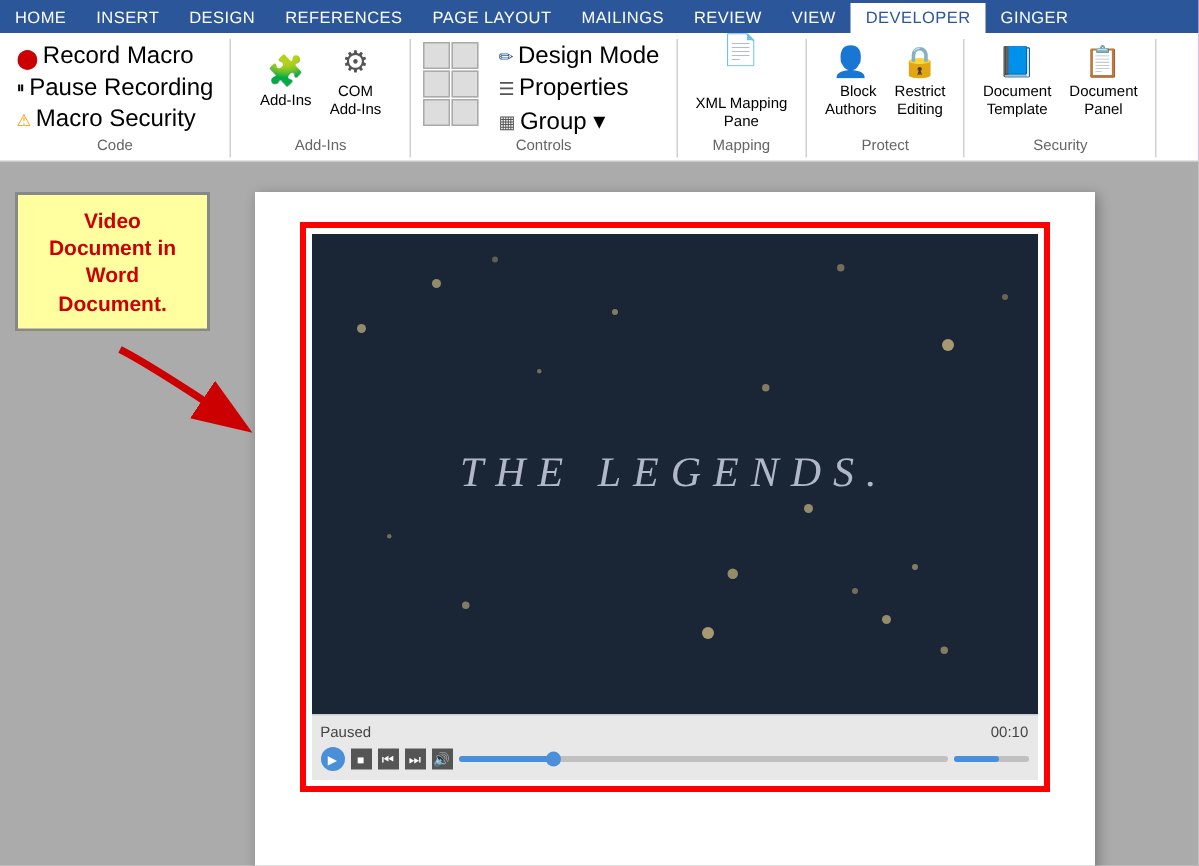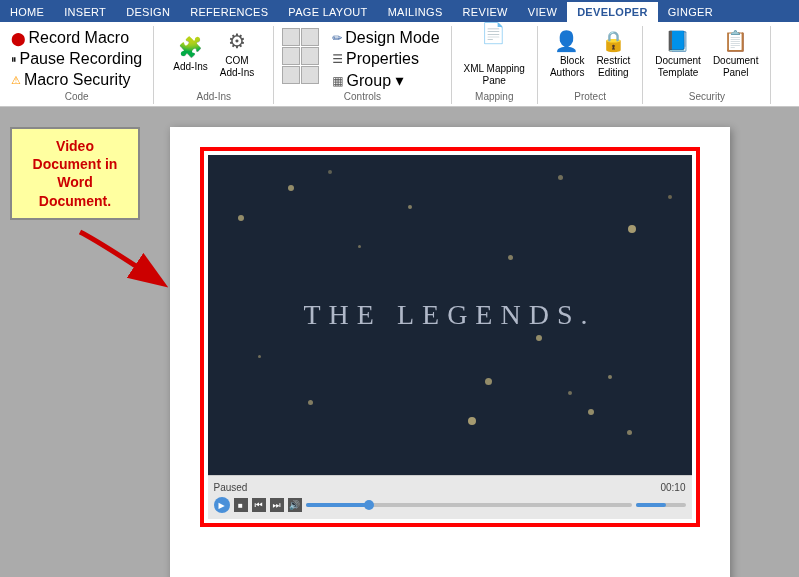--- a/index.html
+++ b/index.html
@@ -28,21 +28,21 @@
       color: #fff;
       font-size: 11px;
       padding: 4px 10px;
       cursor: pointer;
       letter-spacing: 0.3px;
     }
 
     .ribbon-tab.active {
       background: #fff;
       color: #2b579a;
-      font-weight: 700;
+      font-weight: 400;
     }
 
     .ribbon-body {
       background: #fff;
       border-bottom: 1px solid #c8c8c8;
       display: flex;
       align-items: stretch;
       padding: 4px 0 2px 0;
       min-height: 72px;
     }
@@ -209,20 +209,21 @@
 
     .video-title {
       color: #b0b8c8;
       font-size: 28px;
       font-weight: 300;
       letter-spacing: 8px;
       text-transform: uppercase;
       font-family: 'Times New Roman', serif;
       position: relative;
       z-index: 2;
+      font-style: italic;
     }
 
     
     .particle {
       position: absolute;
       background: #c8b880;
       border-radius: 50%;
     }
 
     

